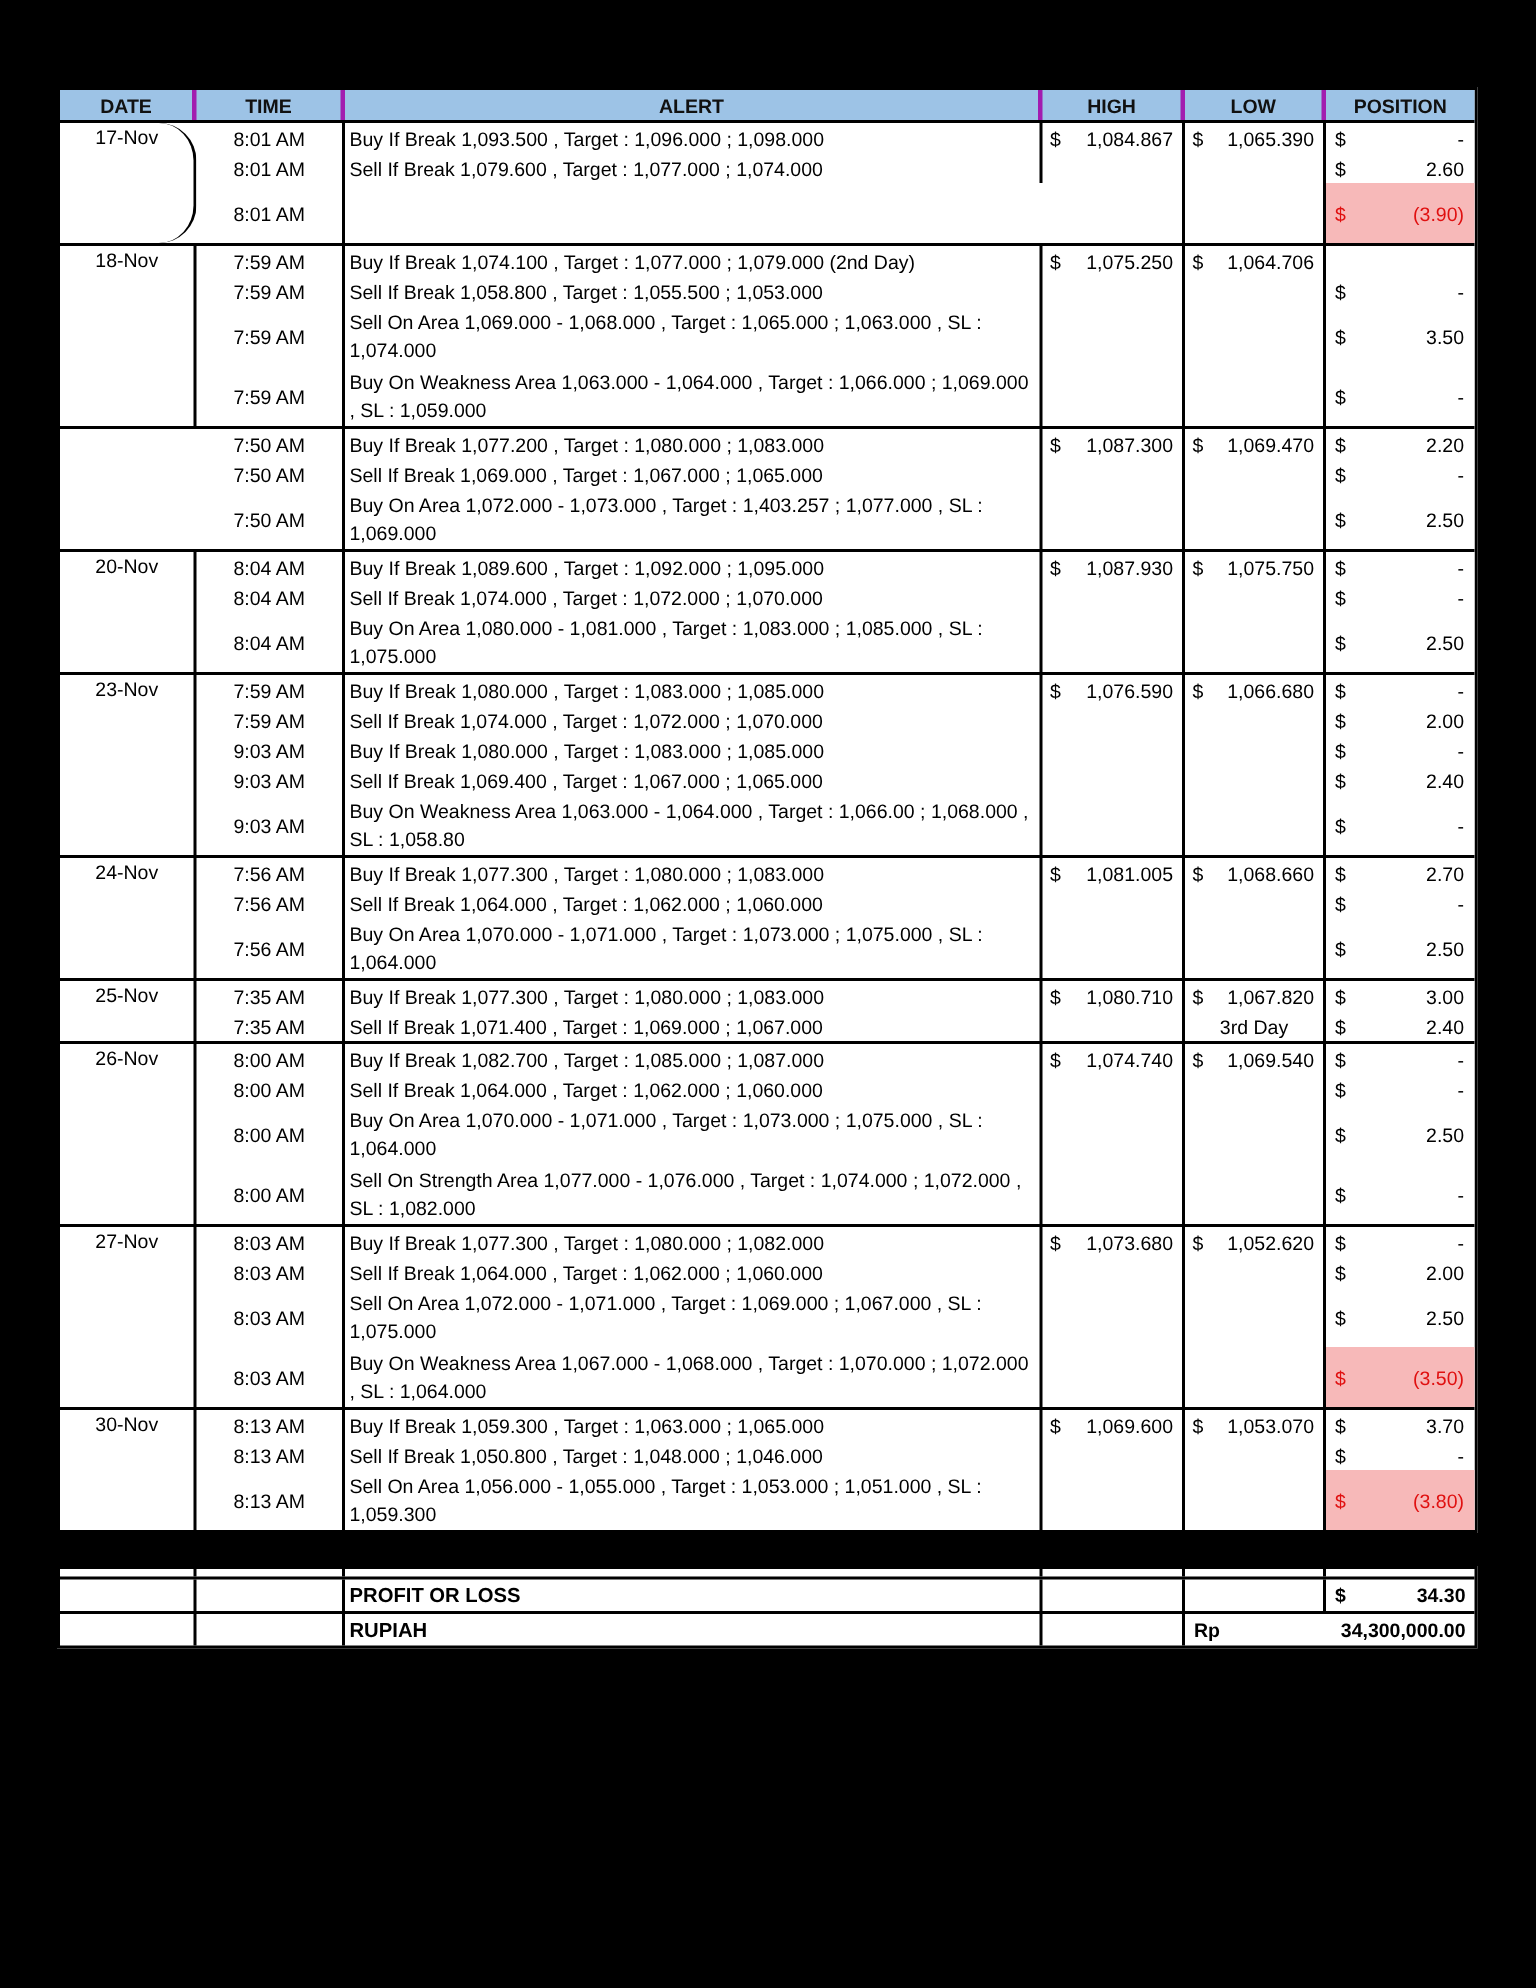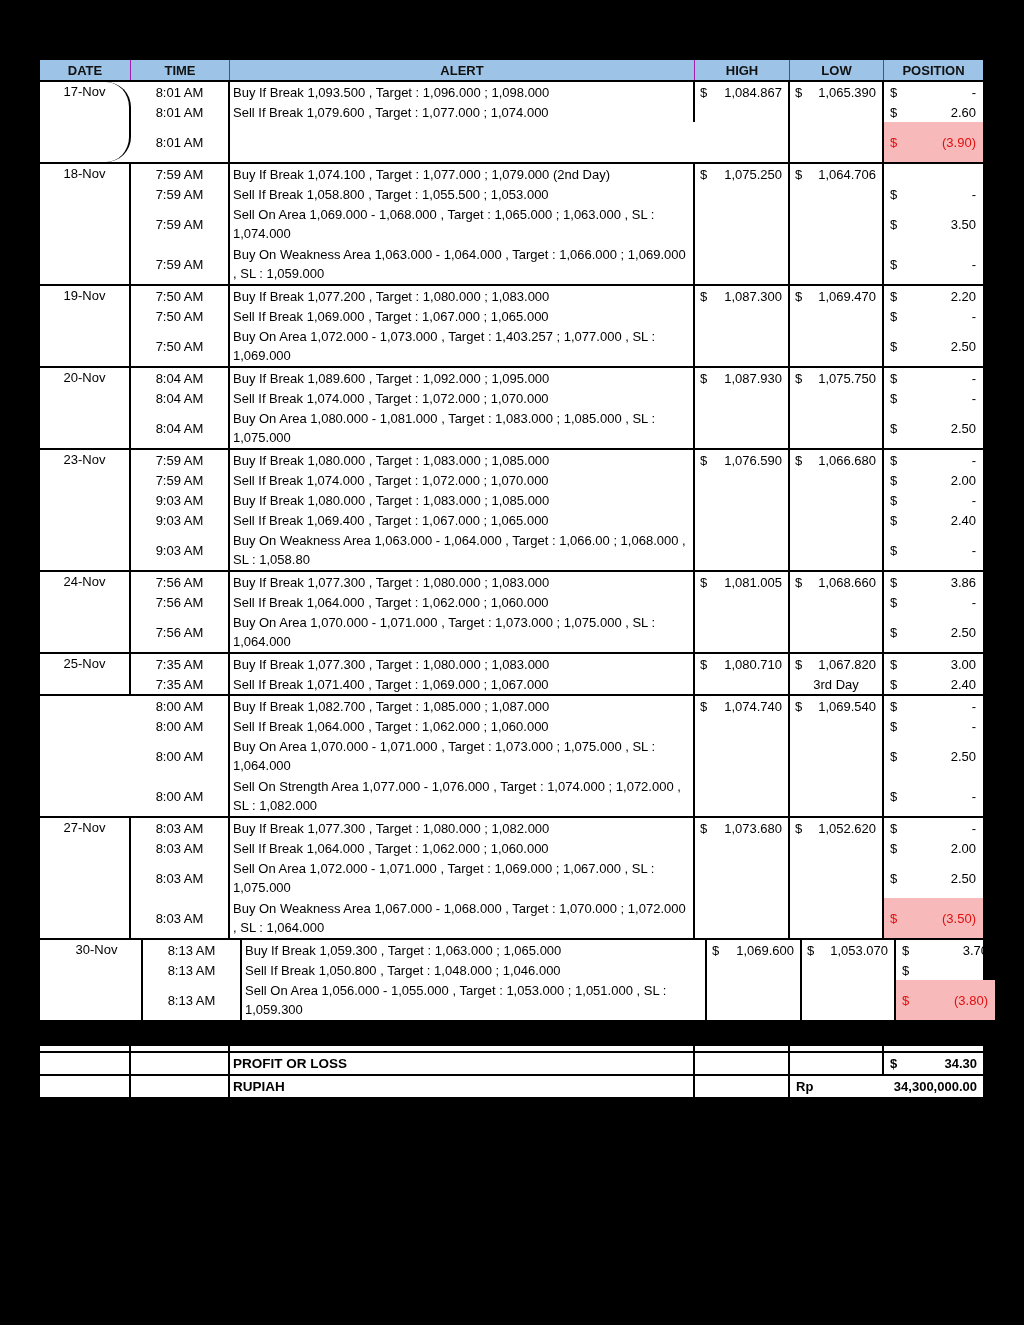--- a/index.html
+++ b/index.html
@@ -20,31 +20,31 @@
   .hdr{
     display:grid;
     grid-template-columns:91px 99px 465px 95px 94px 99px;
     height:20px;
     background:#9DC3E6;
     border-bottom:2px solid #000;
   }
   .hdr .hcell{
     display:flex;align-items:center;justify-content:center;
     font-size:13px;font-weight:600;color:#111;
-    border-right:1px solid #a21caf;
+    border-right:3px solid #a21caf;
     box-sizing:border-box;
   }
   .hdr .hcell:last-child{border-right:none;}
   .group{
     display:grid;
     grid-template-columns:91px 99px 465px 95px 94px 99px;
     border-bottom:2px solid #000;
     background:#fff;
   }
-  .group:last-child{border-bottom:none;padding-left:12px;}
+  .group:last-child{border-bottom:none;}
   .cell{box-sizing:border-box;border-right:2px solid #000;font-size:13px;}
   .no-r{border-right:none !important;}
   .c-date{display:flex;justify-content:center;align-items:flex-start;padding-top:2px;}
   .c-time{display:flex;justify-content:center;align-items:center;}
   .c-alert{display:flex;align-items:center;padding:0 4px 0 3px;line-height:19px;}
   .money{display:flex;justify-content:space-between;align-items:center;height:20px;padding:0 6px 0 5px;}
   .c-low .note{height:20px;display:flex;align-items:center;justify-content:center;}
   .c-pos{display:flex;justify-content:space-between;align-items:center;padding:0 7px 0 6px;}
   .c-pos.negcell{color:var(--negtext);}
   .totals{
@@ -144,21 +144,20 @@
             </div>
           </div>
           <div class="cell c-low" style="grid-area: 1 / 5 / span 4;">
             <div class="money">
               <span>$</span>
               <span>1,064.706</span>
             </div>
           </div>
         </div>
         <div class="group" style="grid-template-rows: 20px 20px 40px;">
-          <div class="cell c-date" style="grid-area: 1 / 1 / span 3;">19-Nov</div>
           <div class="cell c-time" style="grid-area: 1 / 2;">7:50 AM</div>
           <div class="cell c-alert" style="grid-area: 1 / 3;">Buy If Break 1,077.200 , Target : 1,080.000 ; 1,083.000</div>
           <div class="cell c-pos no-r" style="grid-area: 1 / 6;">
             <span>$</span>
             <span>2.20</span>
           </div>
           <div class="cell c-time" style="grid-area: 2 / 2;">7:50 AM</div>
           <div class="cell c-alert" style="grid-area: 2 / 3;">Sell If Break 1,069.000 , Target : 1,067.000 ; 1,065.000</div>
           <div class="cell c-pos no-r" style="grid-area: 2 / 6;">
             <span>$</span>
@@ -260,21 +259,21 @@
               <span>1,066.680</span>
             </div>
           </div>
         </div>
         <div class="group" style="grid-template-rows: 20px 20px 40px;">
           <div class="cell c-date" style="grid-area: 1 / 1 / span 3;">24-Nov</div>
           <div class="cell c-time" style="grid-area: 1 / 2;">7:56 AM</div>
           <div class="cell c-alert" style="grid-area: 1 / 3;">Buy If Break 1,077.300 , Target : 1,080.000 ; 1,083.000</div>
           <div class="cell c-pos no-r" style="grid-area: 1 / 6;">
             <span>$</span>
-            <span>3.86</span>
+            <span>2.70</span>
           </div>
           <div class="cell c-time" style="grid-area: 2 / 2;">7:56 AM</div>
           <div class="cell c-alert" style="grid-area: 2 / 3;">Sell If Break 1,064.000 , Target : 1,062.000 ; 1,060.000</div>
           <div class="cell c-pos no-r" style="grid-area: 2 / 6;">
             <span>$</span>
             <span>-</span>
           </div>
           <div class="cell c-time" style="grid-area: 3 / 2;">7:56 AM</div>
           <div class="cell c-alert" style="grid-area: 3 / 3;">Buy On Area 1,070.000 - 1,071.000 , Target : 1,073.000 ; 1,075.000 , SL : 1,064.000</div>
           <div class="cell c-pos no-r" style="grid-area: 3 / 6;">
@@ -316,20 +315,21 @@
           </div>
           <div class="cell c-low" style="grid-area: 1 / 5 / span 2;">
             <div class="money">
               <span>$</span>
               <span>1,067.820</span>
             </div>
             <div class="note">3rd Day</div>
           </div>
         </div>
         <div class="group" style="grid-template-rows: 20px 20px 40px 40px;">
+          <div class="cell c-date" style="grid-area: 1 / 1 / span 4;">26-Nov</div>
           <div class="cell c-time" style="grid-area: 1 / 2;">8:00 AM</div>
           <div class="cell c-alert" style="grid-area: 1 / 3; text-align: center;">Buy If Break 1,082.700 , Target : 1,085.000 ; 1,087.000</div>
           <div class="cell c-pos no-r" style="grid-area: 1 / 6;">
             <span>$</span>
             <span>-</span>
           </div>
           <div class="cell c-time" style="grid-area: 2 / 2;">8:00 AM</div>
           <div class="cell c-alert" style="grid-area: 2 / 3;">Sell If Break 1,064.000 , Target : 1,062.000 ; 1,060.000</div>
           <div class="cell c-pos no-r" style="grid-area: 2 / 6;">
             <span>$</span>

